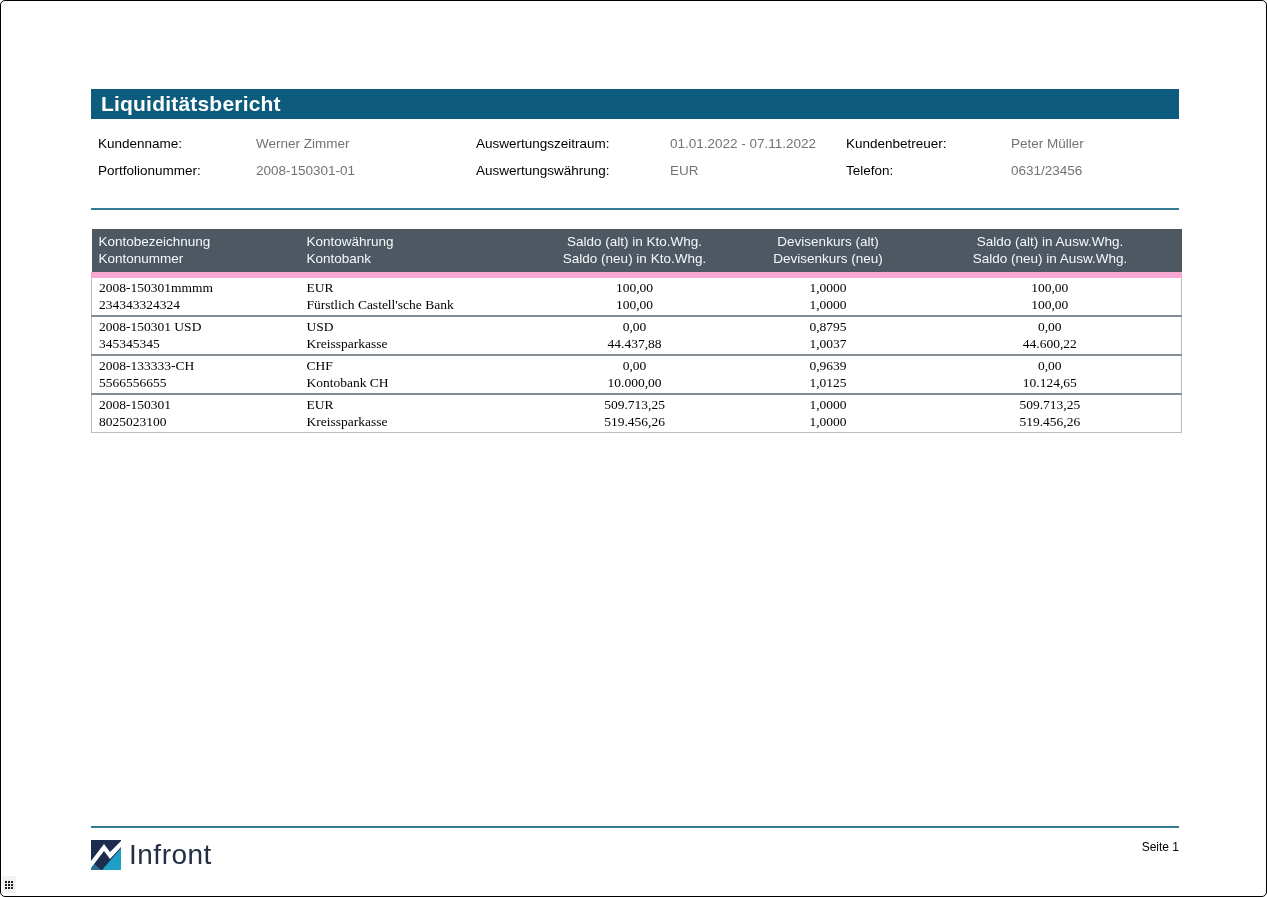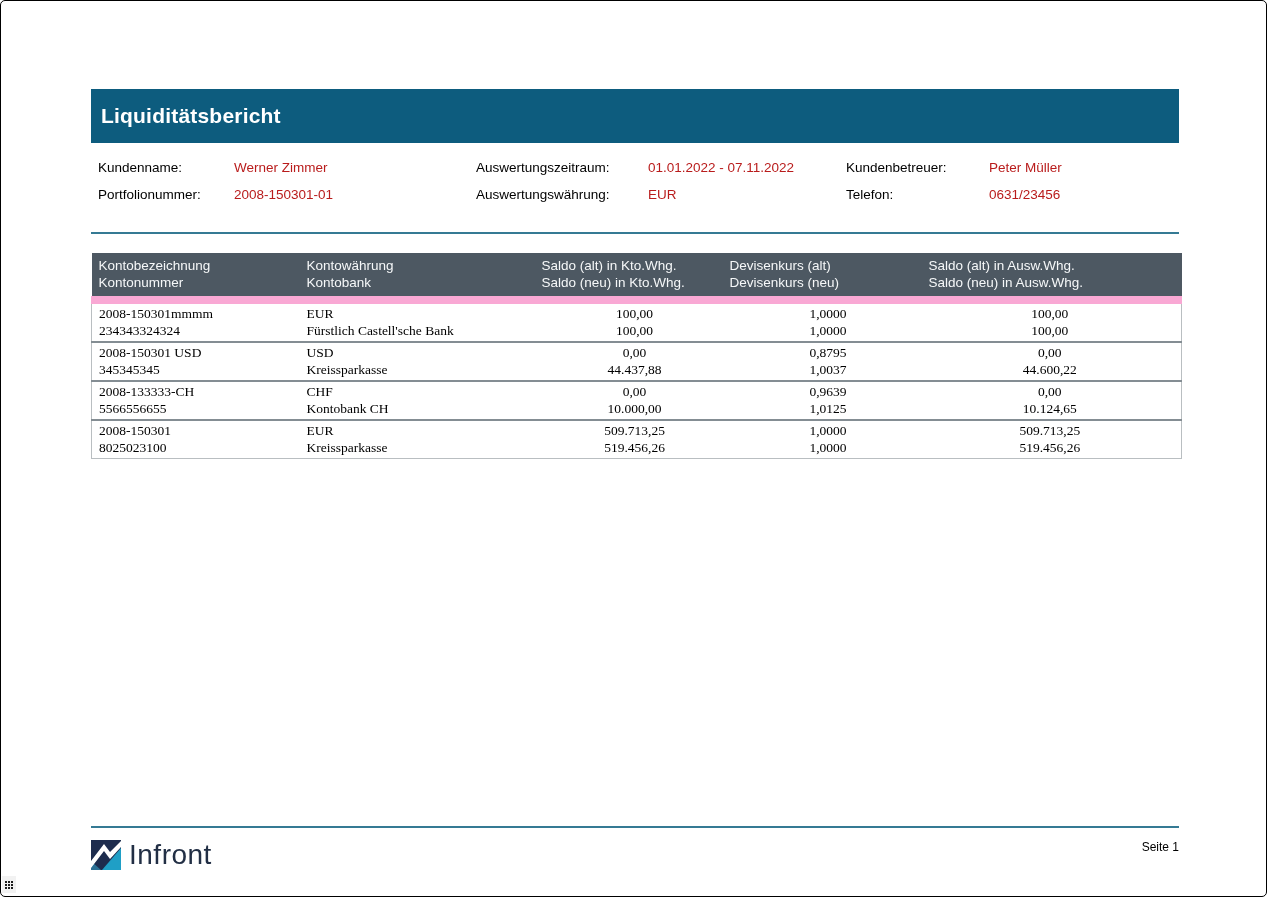--- a/index.html
+++ b/index.html
@@ -24,21 +24,21 @@
   }
   .content {
     position: absolute;
     left: 90px;
     right: 87px;
     top: 0;
   }
   
   .title-bar {
     margin-top: 88px;
-    height: 54px;
+    height: 30px;
     background: #0d5c7e;
     display: flex;
     align-items: center;
     padding-left: 10px;
   }
   .title-bar h1 {
     color: #ffffff;
     font-size: 21px;
     font-weight: bold;
     letter-spacing: 0.2px;
@@ -47,21 +47,21 @@
   .info-grid {
     margin-top: 11px;
     padding-left: 7px;
     display: grid;
     grid-template-columns: 136px 242px 172px 198px 143px auto;
     grid-auto-rows: 27px;
     align-items: center;
     font-size: 13.5px;
   }
   .info-label { color: #000; }
-  .info-value { color: #b91c1c; }
+  .info-value { color: #737373; margin-left: 22px; }
   
   .teal-rule {
     border: none;
     height: 2px;
     background: #357a94;
   }
   .rule-top { margin-top: 24px; }
   
   table.accounts {
     margin-top: 19px;
@@ -76,24 +76,24 @@
   col.c3 { width: 199px; }
   col.c4 { width: 253px; }
   thead th {
     background: #4d5862;
     color: #f6f8f9;
     font-weight: normal;
     text-align: left;
     vertical-align: top;
     padding: 4px 0 5px 0;
     line-height: 17px;
-    border-bottom: 8px solid #f9a8d4;
+    border-bottom: 6px solid #f9a8d4;
   }
   thead th.first { padding-left: 7px; }
-  thead th.num { text-align: left; }
+  thead th.num { text-align: center; }
   thead th.c2h, thead th.c3h { padding-right: 2px; }
   thead th.c4h { padding-right: 10px; }
   tbody td {
     vertical-align: top;
     padding: 2px 0 2px 0;
     line-height: 16.5px;
     font-family: Liberation Serif, serif;
   }
   tbody tr { border-bottom: 2px solid #848d93; }
   tbody tr:last-child { border-bottom: 1px solid #b9bec1; }

